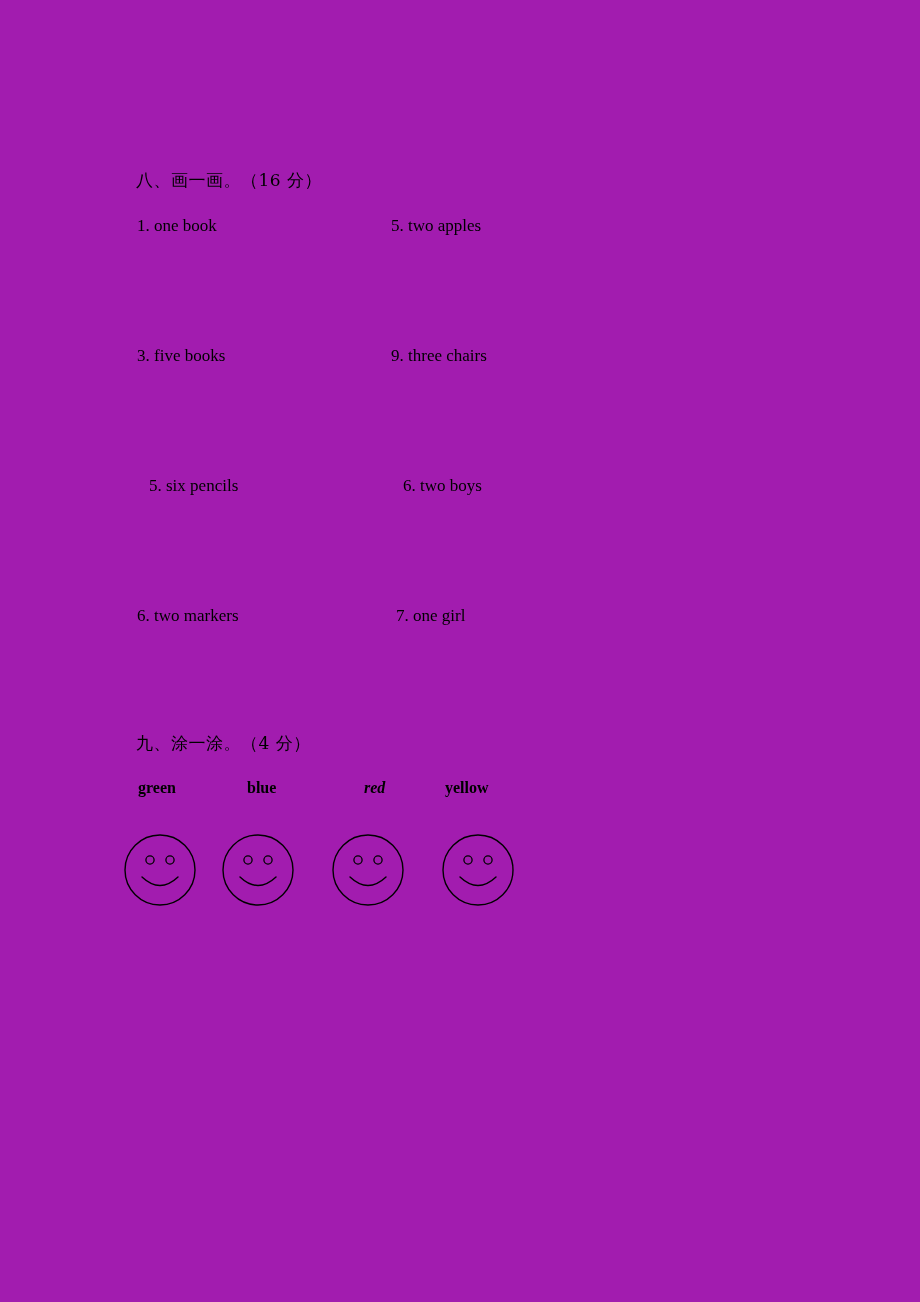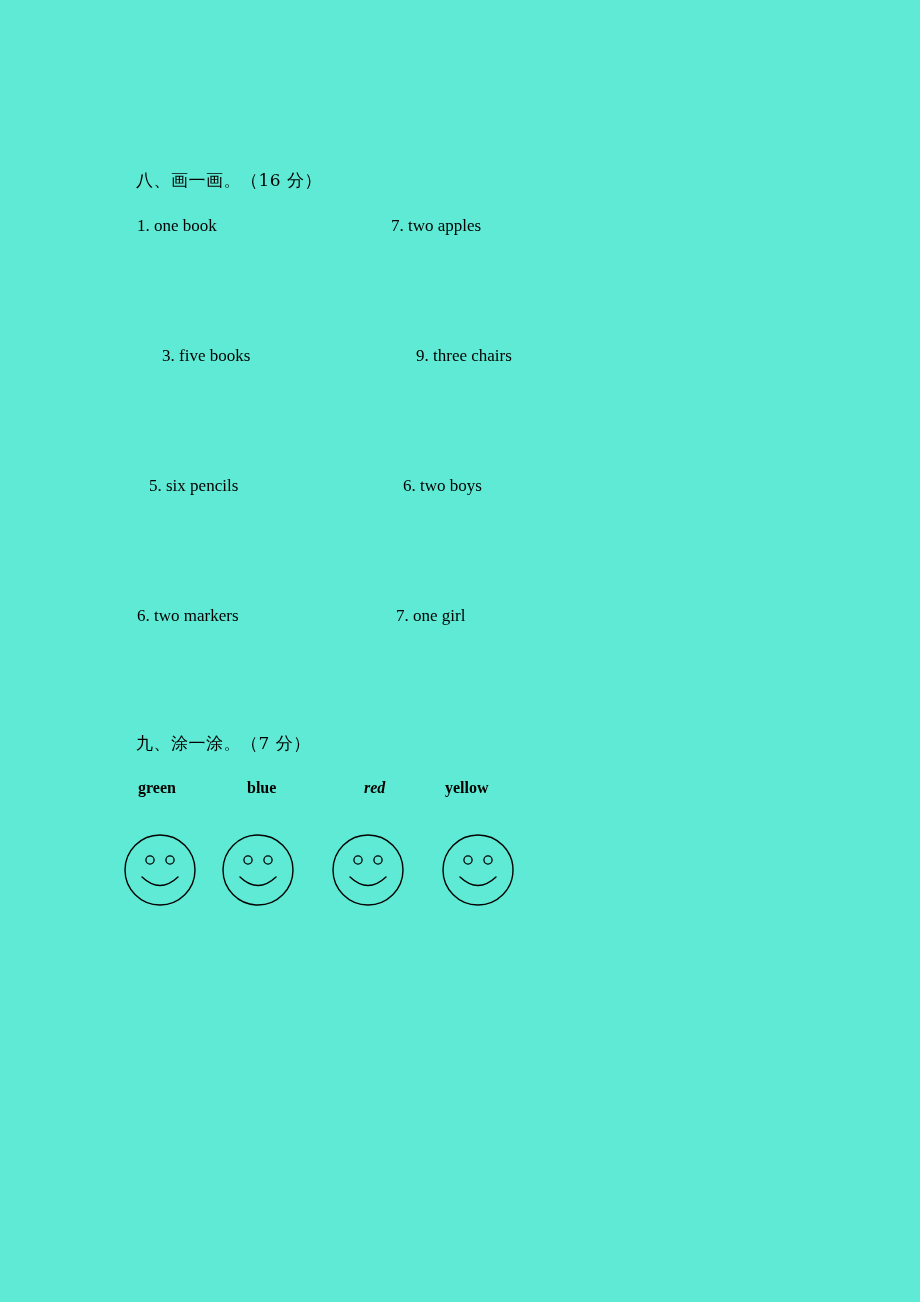--- a/index.html
+++ b/index.html
@@ -12,21 +12,21 @@
     height: 1302px;
     position: relative;
     overflow: hidden;
     font-family: "Liberation Serif", "DejaVu Serif", serif;
     color: #000000;
     -webkit-font-smoothing: antialiased;
   }
   .page {
     position: absolute;
     inset: 0;
-    background: #5eead4;
+    background: #a21caf;
   }
 
   
   .section-heading {
     position: absolute;
     left: 136px;
     font-family: "DejaVu Serif", "Liberation Serif", serif;
     font-size: 17px;
     line-height: 1.2;
     letter-spacing: 0.5px;
@@ -49,21 +49,21 @@
     font-family: "Liberation Serif", "DejaVu Serif", serif;
     font-size: 17px;
     line-height: 1.2;
     white-space: nowrap;
     color: #000;
   }
   .draw-item.col-left  { left: 137px; }
   .draw-item.col-right { left: 391px; }
   .draw-item.col-right-indent { left: 396px; }
   .draw-row-1 { top: 216px; }
-  .draw-row-2 { top: 346px; margin-left: 25px; }
+  .draw-row-2 { top: 346px; }
   .draw-row-3 { top: 476px; margin-left: 12px; }
   .draw-row-4 { top: 606px; }
 
   
   .color-row {
     position: absolute;
     left: 0;
     top: 778px;
     width: 811px;
     height: 30px;
@@ -106,37 +106,37 @@
 <body>
 
 <div class="page">
 
   <div class="section-heading" id="heading-eight">八、画一画。（16 分）</div>
 
   <div class="draw-grid">
 
     <div class="draw-item col-left draw-row-1">1. one book</div>
 
-    <div class="draw-item col-right draw-row-1">7. two apples</div>
+    <div class="draw-item col-right draw-row-1">5. two apples</div>
 
     <div class="draw-item col-left draw-row-2">3. five books</div>
 
     <div class="draw-item col-right draw-row-2">9. three chairs</div>
 
     <div class="draw-item col-left draw-row-3">5. six pencils</div>
 
     <div class="draw-item col-right draw-row-3">6. two boys</div>
 
     <div class="draw-item col-left draw-row-4">6. two markers</div>
 
     <div class="draw-item col-right-indent draw-row-4">7. one girl</div>
 
   </div>
 
-  <div class="section-heading" id="heading-nine">九、涂一涂。（7 分）</div>
+  <div class="section-heading" id="heading-nine">九、涂一涂。（4 分）</div>
 
   <div class="color-row">
     <div class="color-word w0">green</div>
     <div class="color-word w1">blue</div>
     <div class="color-word w2">red</div>
     <div class="color-word w3">yellow</div>
   </div>
 
   <div class="face-row">
 

